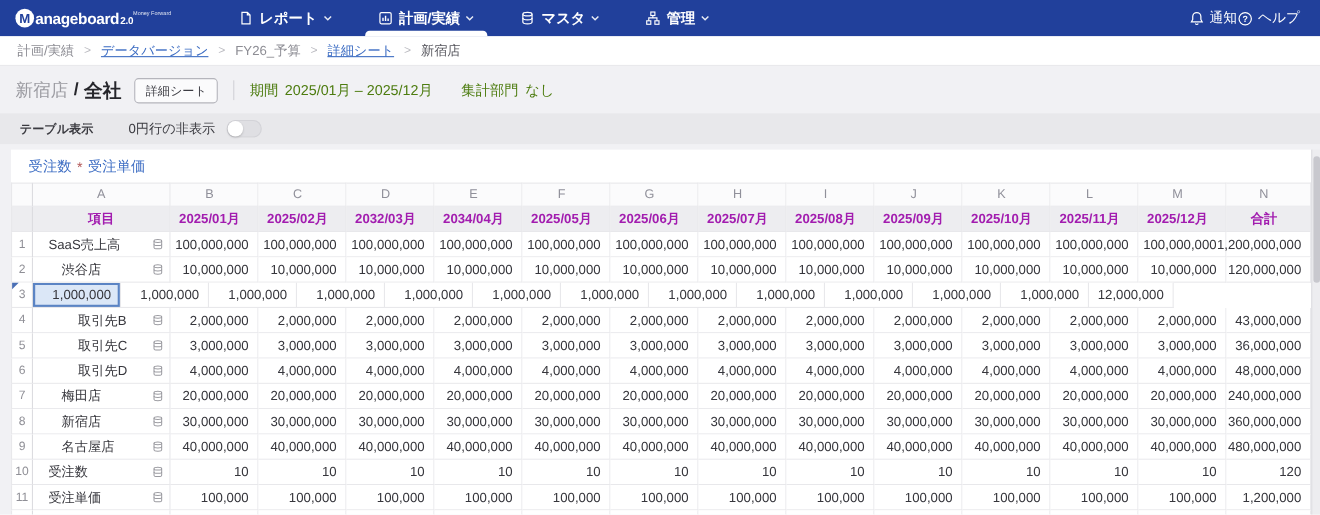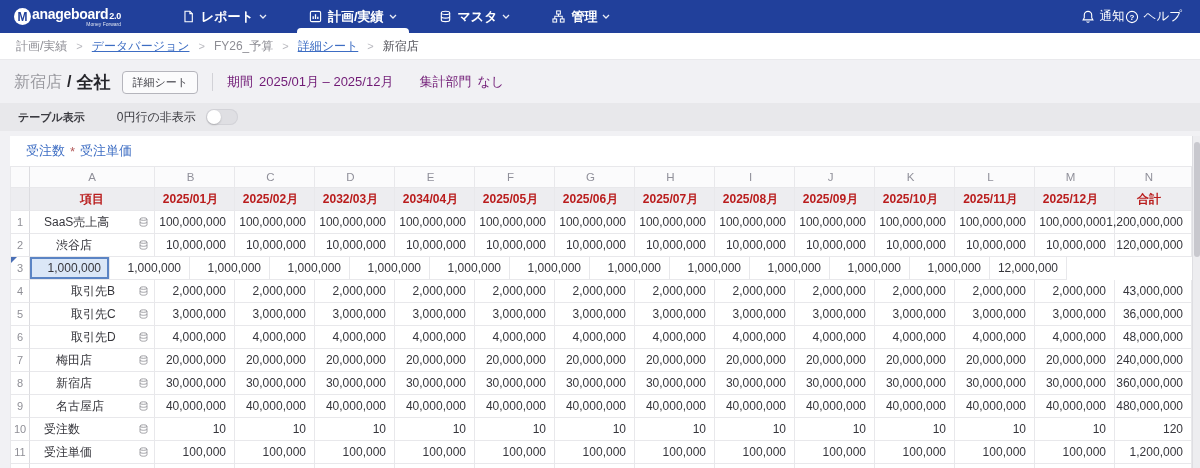--- a/index.html
+++ b/index.html
@@ -3,21 +3,21 @@
 <meta charset="utf-8">
 <style>
   html,body{margin:0;padding:0;}
   body{font-family:"Liberation Sans","DejaVu Sans",sans-serif;}
   #app{position:relative;width:1200px;height:468px;background:#f1f1f4;overflow:hidden;}
 
   
   .navbar{position:absolute;top:0;left:0;right:0;height:33px;background:#21409b;display:flex;align-items:center;padding:0 18px 0 14px;box-sizing:border-box;color:#fff;}
   .logo{display:flex;align-items:center;margin-right:40px;cursor:pointer;}
   .logo-m{width:17px;height:17px;border-radius:50%;background:#fff;color:#21409b;font-weight:bold;font-size:12px;display:inline-flex;align-items:center;justify-content:center;margin-right:1px;}
-  .logo-body{display:flex;flex-direction:column;line-height:1;}
+  .logo-body{display:flex;flex-direction:row;line-height:1;}
   .logo-line{font-size:14px;font-weight:bold;letter-spacing:-0.3px;}
   .logo-ver{font-size:9px;font-weight:bold;margin-left:1px;}
   .logo-sub{font-size:5px;text-align:right;opacity:.85;margin-top:1px;}
   .menus{display:flex;height:100%;align-items:stretch;}
   .menu{display:flex;align-items:center;position:relative;padding:0 12px;margin:0 9px;cursor:pointer;font-size:13px;font-weight:bold;}
   .menu .mi{display:inline-flex;width:13px;height:13px;margin-right:6px;}
   .menu .mi svg{width:13px;height:13px;}
   .menu .ml{white-space:nowrap;}
   .menu .chev{display:inline-flex;width:8px;height:5px;margin-left:5px;opacity:.9;}
   .menu .chev svg{width:8px;height:5px;}
@@ -34,21 +34,21 @@
   .bc-item.link{color:#3d6dc3;text-decoration:underline;cursor:pointer;}
   .bc-item.current{color:#55555c;}
 
   
   .titlebar{position:absolute;top:61px;left:0;right:0;height:42px;background:#f1f1f4;display:flex;align-items:center;padding-left:14px;box-sizing:border-box;}
   .t-store{font-size:16px;color:#9a9aa0;}
   .t-sep{font-size:16px;color:#26262b;font-weight:bold;margin:0 5px;}
   .t-scope{font-size:17px;color:#26262b;font-weight:bold;}
   .t-badge{margin-left:12px;font-size:11px;color:#3c3c43;border:1px solid #b5b5bc;border-radius:4px;padding:3px 9px;background:#fbfbfc;}
   .t-div{width:1px;height:18px;background:#d2d2d7;margin:0 14px;}
-  .t-meta{font-size:13px;color:#701a75;display:flex;align-items:center;}
+  .t-meta{font-size:13px;color:#4d7c0f;display:flex;align-items:center;}
   .t-meta .lab{margin-right:6px;}
   .t-meta .gap{width:26px;}
 
   
   .toolbar{position:absolute;top:103px;left:0;right:0;height:28px;background:#e8e8eb;display:flex;align-items:center;padding-left:18px;box-sizing:border-box;}
   .tb-label{font-size:11px;font-weight:bold;color:#3a3a40;margin-right:32px;}
   .tb-toggle-label{font-size:12px;color:#3a3a40;margin-right:10px;}
   .toggle{width:32px;height:16px;border-radius:8px;background:#dfdfe3;position:relative;cursor:pointer;box-shadow:inset 0 0 0 1px #d3d3d8;}
   .toggle .knob{position:absolute;top:1px;left:1px;width:14px;height:14px;border-radius:50%;background:#fff;box-shadow:0 1px 2px rgba(0,0,0,.2);}
 
@@ -59,21 +59,21 @@
   .f-operator{color:#b35b5b;margin:0 5px;}
 
   .g-row{display:flex;}
   .c{box-sizing:border-box;border-right:1px solid #e8e8eb;border-bottom:1px solid #e8e8eb;font-size:12px;color:#36363c;display:flex;align-items:center;background:#fff;}
   .g-row .c:first-child{border-left:1px solid #e8e8eb;}
   .w-gut{width:20px;justify-content:center;color:#8f8f96;font-size:11px;position:relative;border-right:1px solid #dcdce0;}
   .w-item{width:125px;position:relative;}
   .w-m{width:80px;justify-content:flex-end;padding-right:8px;}
   .w-tot{width:77px;justify-content:flex-end;padding-right:8px;}
   .letters .c{height:22px;background:#fbfbfc;color:#90909a;justify-content:center;font-size:11.5px;border-top:1px solid #e8e8eb;}
-  .hdr .c{height:23px;background:#ededf0;font-weight:bold;justify-content:center;color:#b91c1c;}
+  .hdr .c{height:23px;background:#ededf0;font-weight:bold;justify-content:center;color:#a21caf;}
   .data .c{height:23px;}
   .data.partial .c{height:22px;}
   .lbl{white-space:nowrap;}
   .ind0{padding-left:14px;}
   .ind1{padding-left:26px;}
   .ind2{padding-left:41px;}
   .row-db-icon{position:absolute;right:5px;top:50%;transform:translateY(-50%);width:11px;height:11px;color:#9a9aa0;display:inline-flex;}
   .row-db-icon svg{width:11px;height:11px;}
   .marker::before{content:'';position:absolute;top:0;left:0;border-top:6px solid #4a6fb5;border-right:6px solid transparent;}
   .sel{background:#dbe7f7 !important;box-shadow:inset 0 0 0 2px #5b84c4;}

